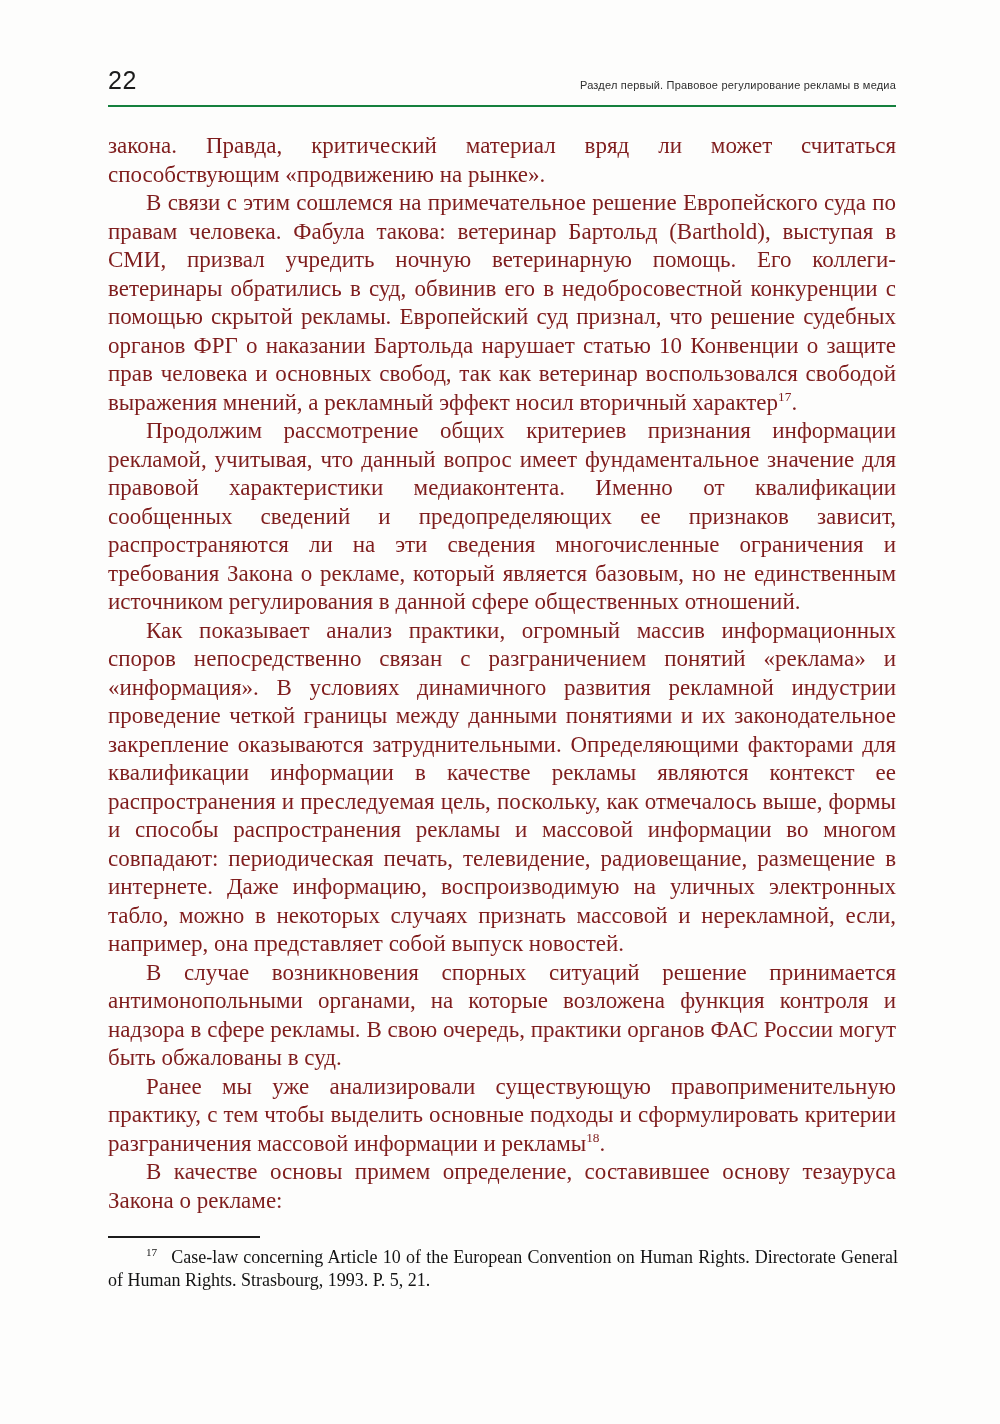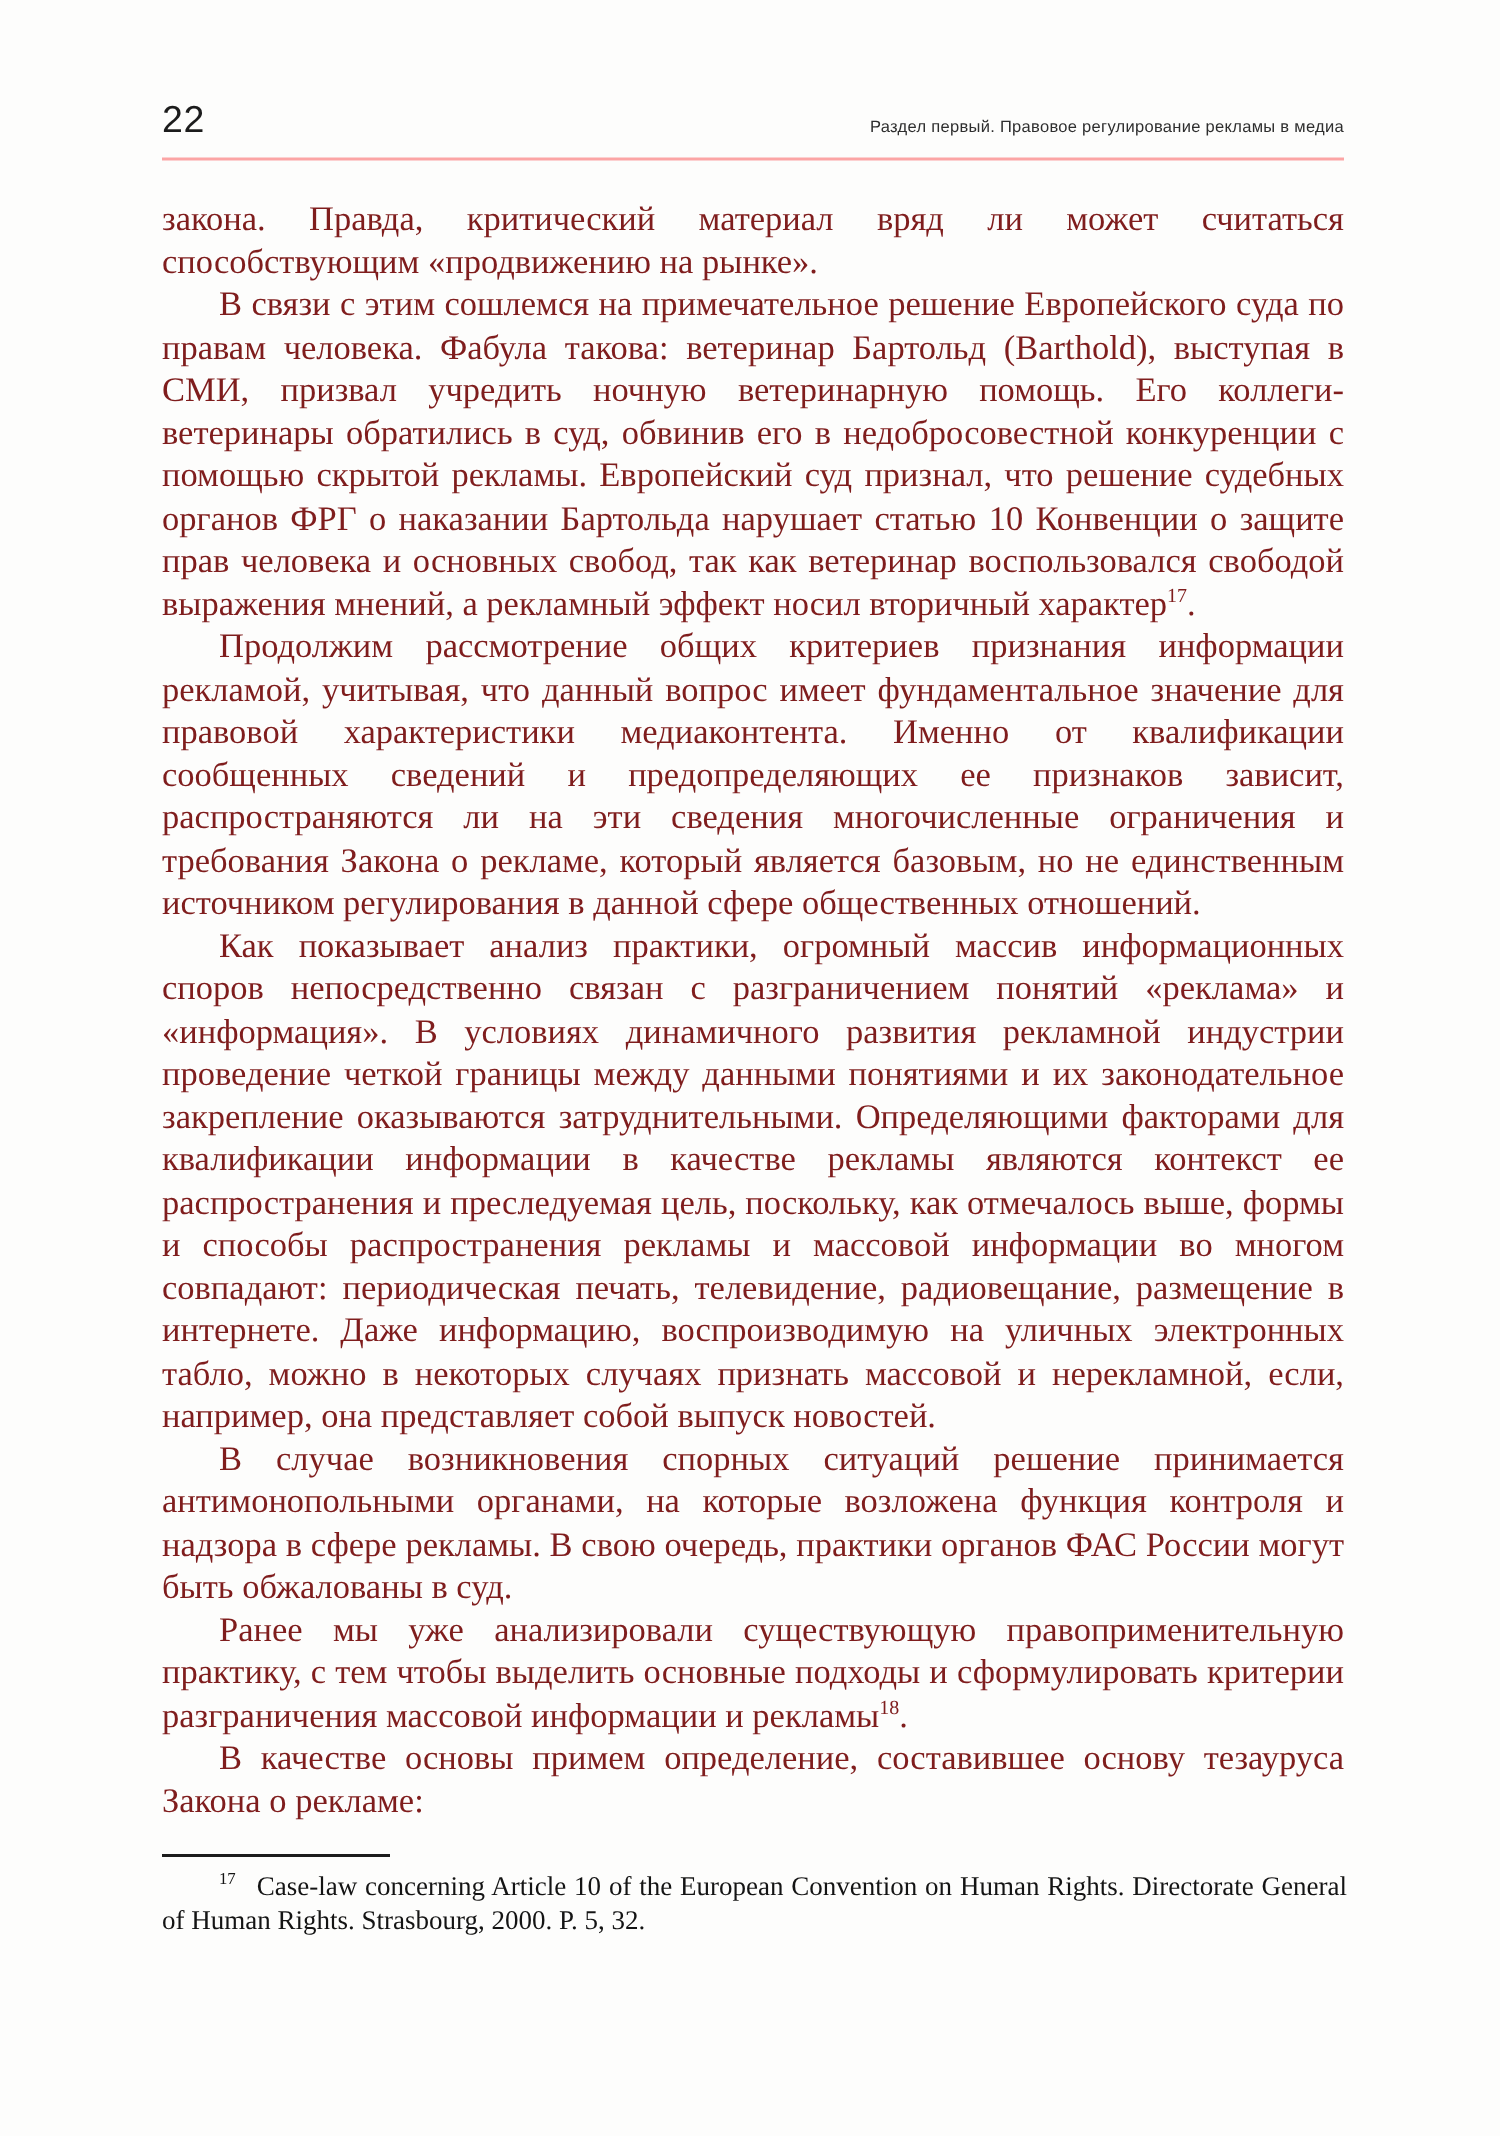--- a/index.html
+++ b/index.html
@@ -17,21 +17,21 @@
   }
   
   .page-header {
     position: absolute;
     left: 108px;
     right: 104px;
     top: 66px;
     display: flex;
     justify-content: space-between;
     align-items: baseline;
-    border-bottom: 2px solid #fca5a5;
+    border-bottom: 2px solid #15803d;
     padding-bottom: 10px;
     font-family: "Liberation Sans", sans-serif;
   }
   .page-number {
     font-size: 25px;
     font-weight: 400;
     color: #1c1c1c;
     letter-spacing: 0.5px;
   }
   .running-title {
@@ -109,17 +109,17 @@
       <p class="indent">Продолжим рассмотрение общих критериев признания информации рекламой, учитывая, что данный вопрос имеет фундаментальное значение для правовой характеристики медиаконтента. Именно от квалификации сообщенных сведений и предопределяющих ее признаков зависит, распространяются ли на эти сведения многочисленные ограничения и требования Закона о рекламе, который является базовым, но не единственным источником регулирования в данной сфере общественных отношений.</p>
       <p class="indent">Как показывает анализ практики, огромный массив информационных споров непосредственно связан с разграничением понятий «реклама» и «информация». В условиях динамичного развития рекламной индустрии проведение четкой границы между данными понятиями и их законодательное закрепление оказываются затруднительными. Определяющими факторами для квалификации информации в качестве рекламы являются контекст ее распространения и преследуемая цель, поскольку, как отмечалось выше, формы и способы распространения рекламы и массовой информации во многом совпадают: периодическая печать, телевидение, радиовещание, размещение в интернете. Даже информацию, воспроизводимую на уличных электронных табло, можно в некоторых случаях признать массовой и нерекламной, если, например, она представляет собой выпуск новостей.</p>
       <p class="indent">В случае возникновения спорных ситуаций решение принимается антимонопольными органами, на которые возложена функция контроля и надзора в сфере рекламы. В свою очередь, практики органов ФАС России могут быть обжалованы в суд.</p>
       <p class="indent">Ранее мы уже анализировали существующую правоприменительную практику, с тем чтобы выделить основные подходы и сформулировать критерии разграничения массовой информации и рекламы<sup class="fn-ref">18</sup>.</p>
       <p class="indent">В качестве основы примем определение, составившее основу тезауруса Закона о рекламе:</p>
     </div>
 
   <div class="footnotes">
     <div class="footnote-separator"></div>
     <div id="footnote-list">
-        <div class="footnote"><sup class="fn-marker">17</sup><span>Case-law concerning Article 10 of the European Convention on Human Rights. Directorate General of Human Rights. Strasbourg, 2000. P. 5, 32.</span></div>
+        <div class="footnote"><sup class="fn-marker">17</sup><span>Case-law concerning Article 10 of the European Convention on Human Rights. Directorate General of Human Rights. Strasbourg, 1993. P. 5, 21.</span></div>
       </div>
   </div>
 
 </div>
 
 </body></html>

